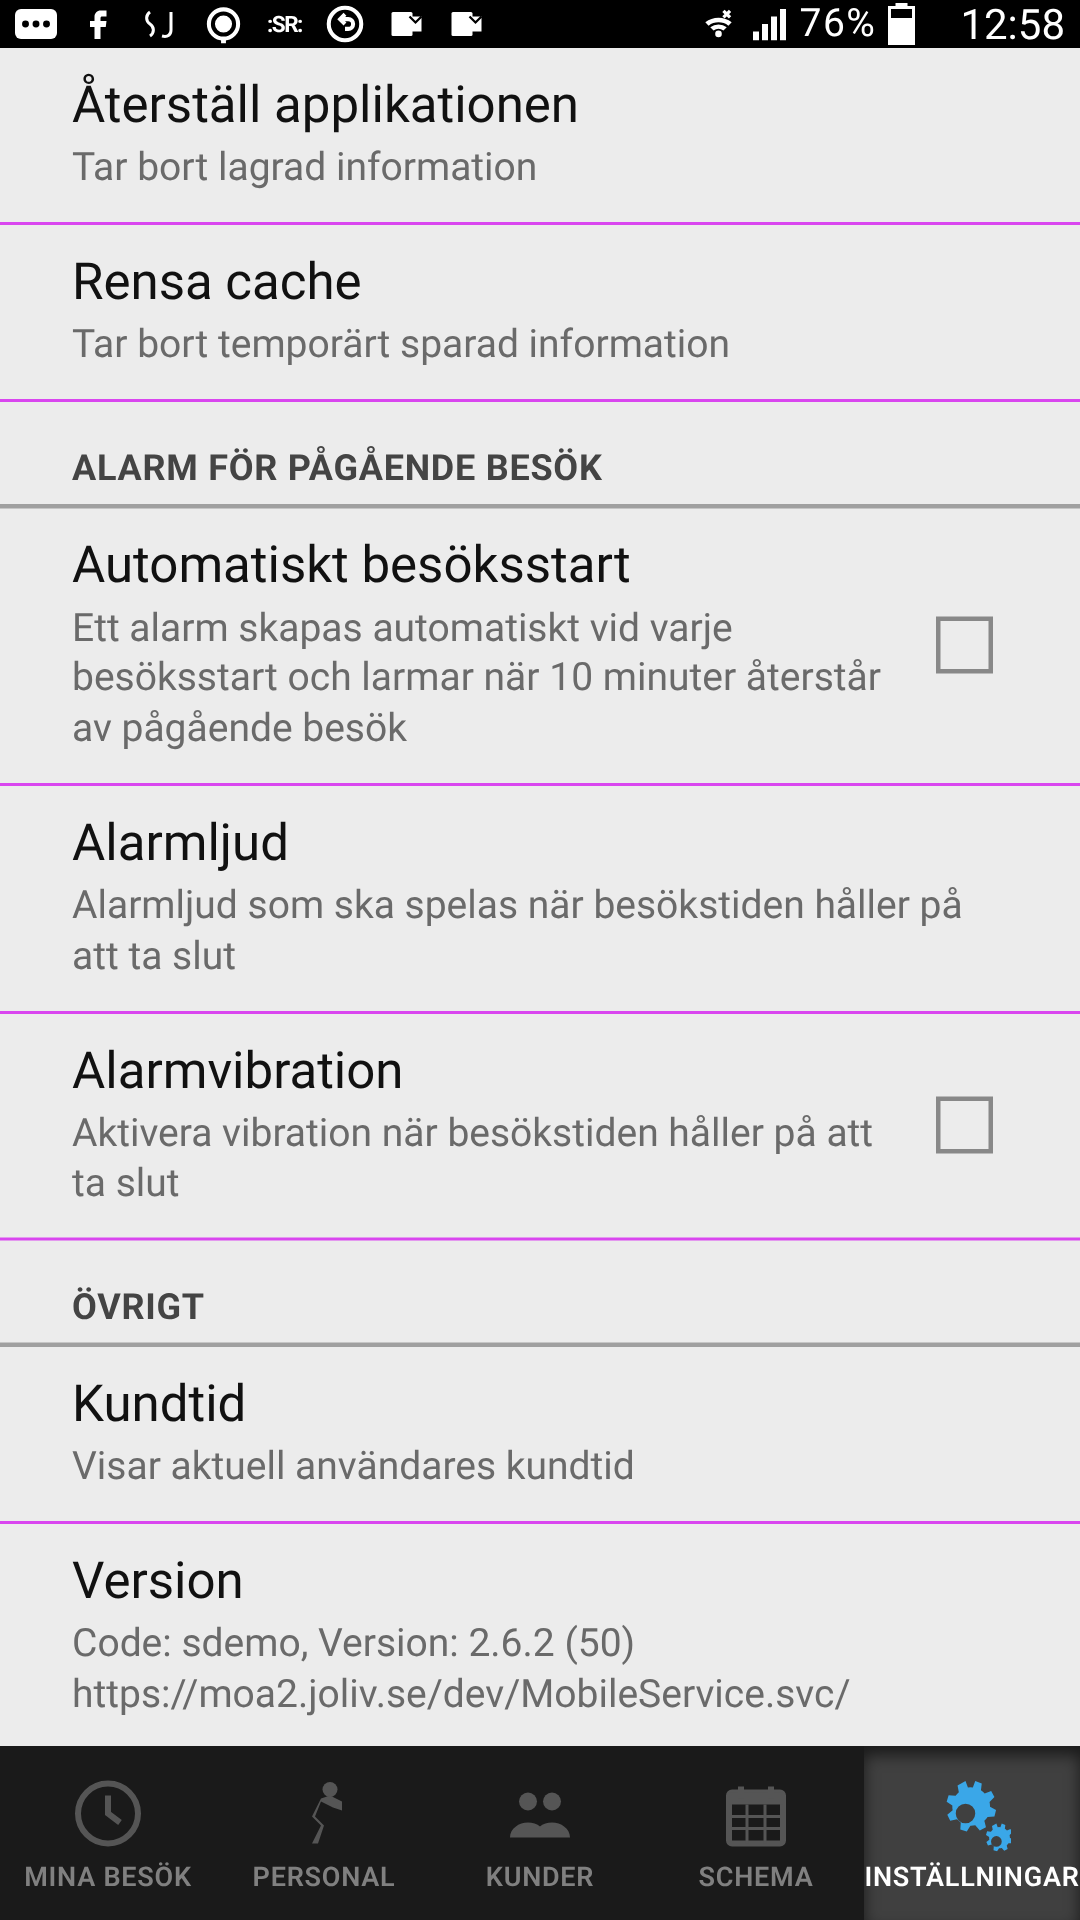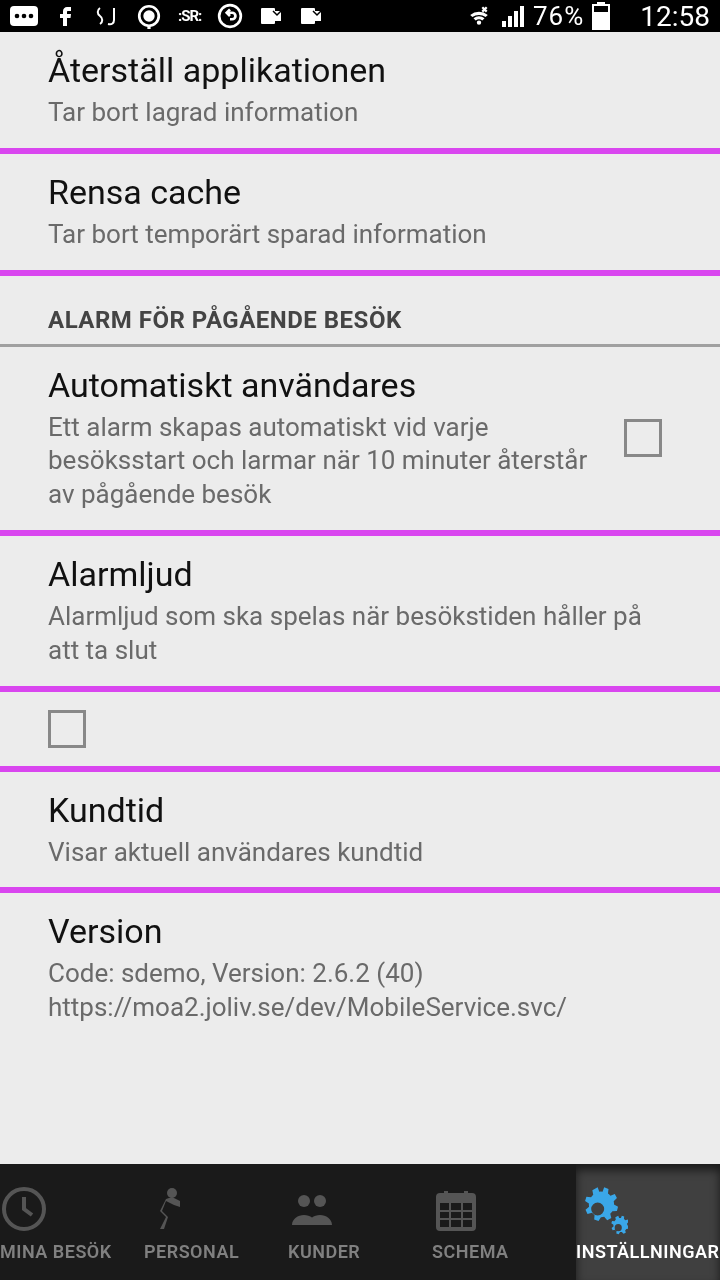--- a/index.html
+++ b/index.html
@@ -13,21 +13,21 @@
   .status-right .pct { font-size: 26px; letter-spacing: 1px; }
   .status-right .time { font-size: 28px; margin-left: 22px; }
   .icon-small svg { display: block; }
   .content {
     background: #ececec;
     height: calc(1280px - 48px - 116px);
     overflow: hidden;
   }
   .settings-item {
     padding: 18px 48px 18px 48px;
-    border-bottom: 6px solid #d946ef;
+    border-bottom: 2px solid #d946ef;
     display: flex; align-items: center; justify-content: space-between;
   }
   .settings-item:last-child { border-bottom: none; }
   .item-text { flex: 1; padding-right: 20px; }
   .item-title { font-size: 34px; color: #111; margin-bottom: 6px; }
   .item-sub { font-size: 26px; color: #6a6a6a; line-height: 1.3; }
   .section-header {
     padding: 30px 48px 10px 48px;
     font-size: 24px; font-weight: 700; color: #444; letter-spacing: 0.5px;
     border-bottom: 3px solid #a0a0a0;
@@ -35,21 +35,21 @@
   .checkbox {
     width: 38px; height: 38px; border: 3px solid #888; background: transparent;
     flex-shrink: 0; margin-right: 10px;
   }
   .bottom-nav {
     position: absolute; bottom: 0; left: 0; right: 0;
     height: 116px; background: #1a1a1a;
     display: flex;
   }
   .nav-item {
-    flex: 1; display: flex; flex-direction: column; align-items: flex-start; justify-content: center;
+    flex: 1; display: flex; flex-direction: column; align-items: center; justify-content: center;
     color: #808080; font-size: 18px; font-weight: 600; letter-spacing: 0.5px;
     gap: 6px;
   }
   .nav-item.active {
     background: #404040;
     box-shadow: inset 0 6px 10px rgba(0,0,0,0.6);
   }
   .nav-item.active .nav-label { color: #ffffff; }
   .nav-icon { height: 52px; display: flex; align-items: center; justify-content: center; }
   .nav-label { font-size: 18px; white-space: nowrap; }
@@ -148,49 +148,54 @@
     <div class="item-text">
       <div class="item-title">Rensa cache</div>
       <div class="item-sub">Tar bort temporärt sparad information</div>
     </div>
   </div>
 
   <div class="section-header">ALARM FÖR PÅGÅENDE BESÖK</div>
 
   <div class="settings-item">
     <div class="item-text">
-      <div class="item-title">Automatiskt användares</div>
+      <div class="item-title">Automatiskt besöksstart</div>
       <div class="item-sub">Ett alarm skapas automatiskt vid varje besöksstart och larmar när 10 minuter återstår av pågående besök</div>
     </div>
     <div class="checkbox"></div>
   </div>
 
   <div class="settings-item">
     <div class="item-text">
       <div class="item-title">Alarmljud</div>
       <div class="item-sub">Alarmljud som ska spelas när besökstiden håller på att ta slut</div>
     </div>
   </div>
 
   <div class="settings-item">
+    <div class="item-text">
+      <div class="item-title">Alarmvibration</div>
+      <div class="item-sub">Aktivera vibration när besökstiden håller på att ta slut</div>
+    </div>
     <div class="checkbox"></div>
   </div>
 
+  <div class="section-header">ÖVRIGT</div>
 
   <div class="settings-item">
     <div class="item-text">
       <div class="item-title">Kundtid</div>
       <div class="item-sub">Visar aktuell användares kundtid</div>
     </div>
   </div>
 
   <div class="settings-item" style="border-bottom:none;">
     <div class="item-text">
       <div class="item-title">Version</div>
-      <div class="item-sub" style="white-space:pre-line;">Code: sdemo, Version: 2.6.2 (40)
+      <div class="item-sub" style="white-space:pre-line;">Code: sdemo, Version: 2.6.2 (50)
 https://moa2.joliv.se/dev/MobileService.svc/</div>
     </div>
   </div>
 
 </div>
 
 <div class="bottom-nav">
   <div class="nav-item">
     <div class="nav-icon">
       <svg width="48" height="48" viewBox="0 0 24 24" fill="none" stroke="#555" stroke-width="2">

